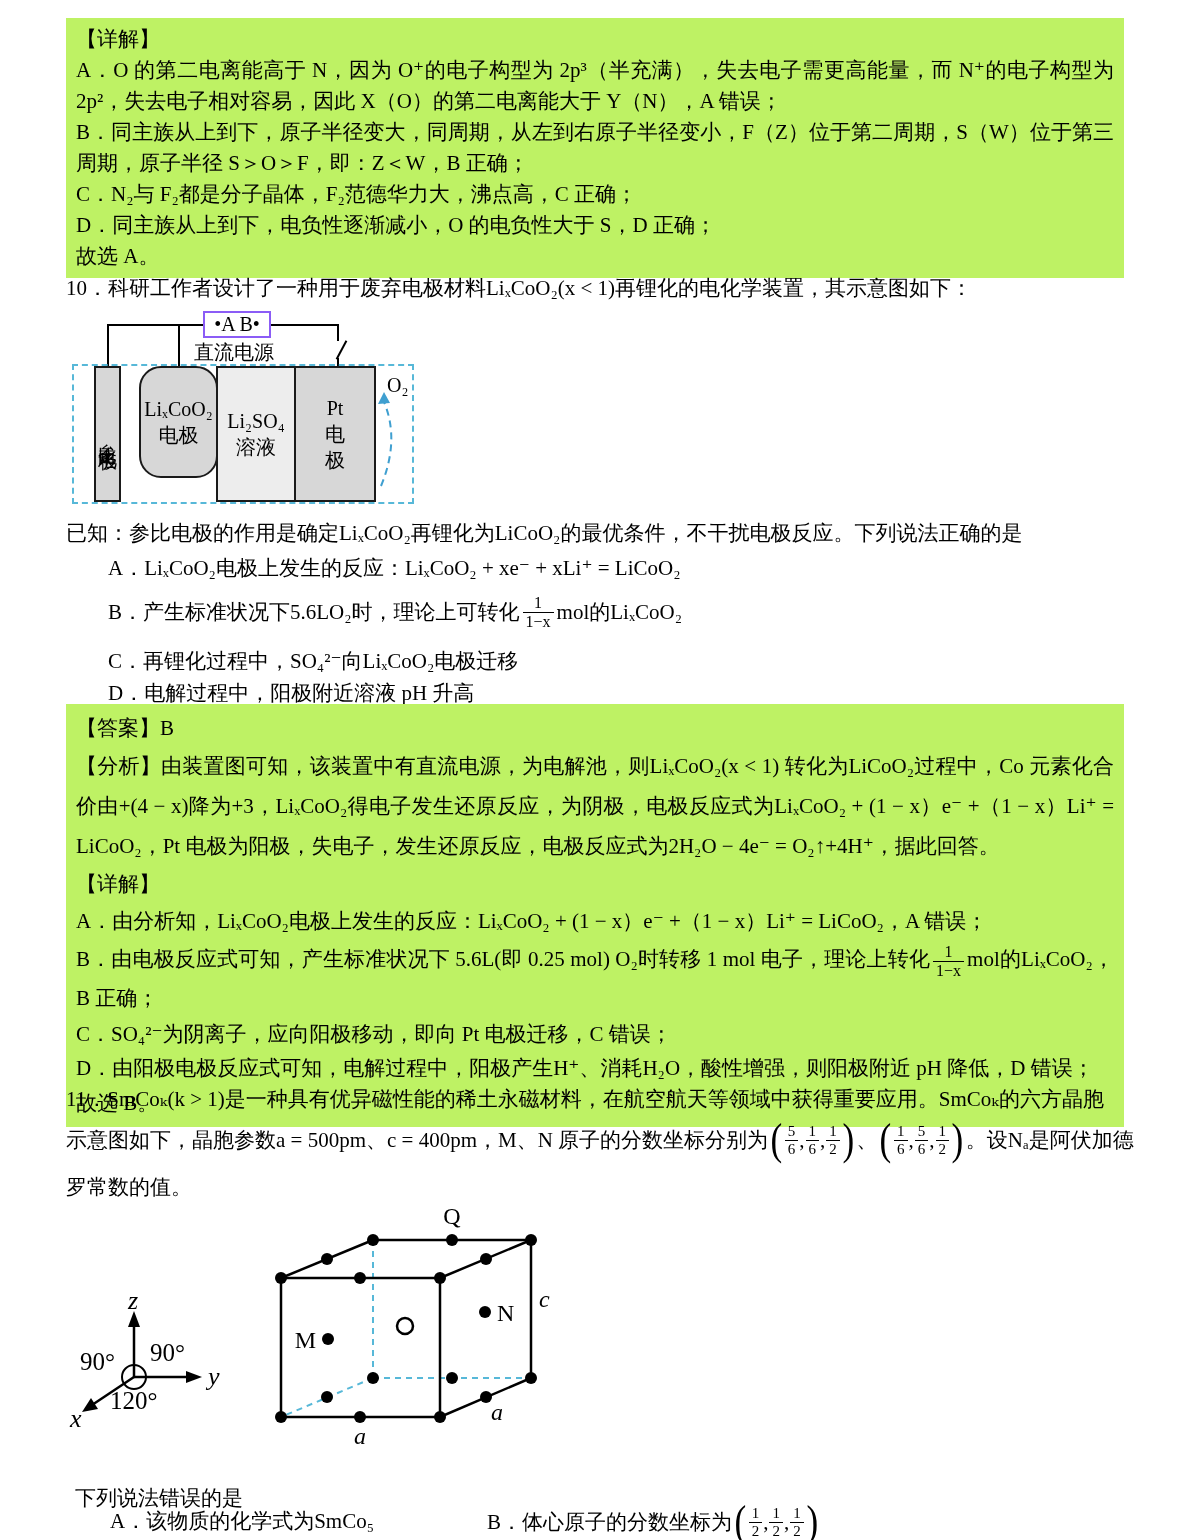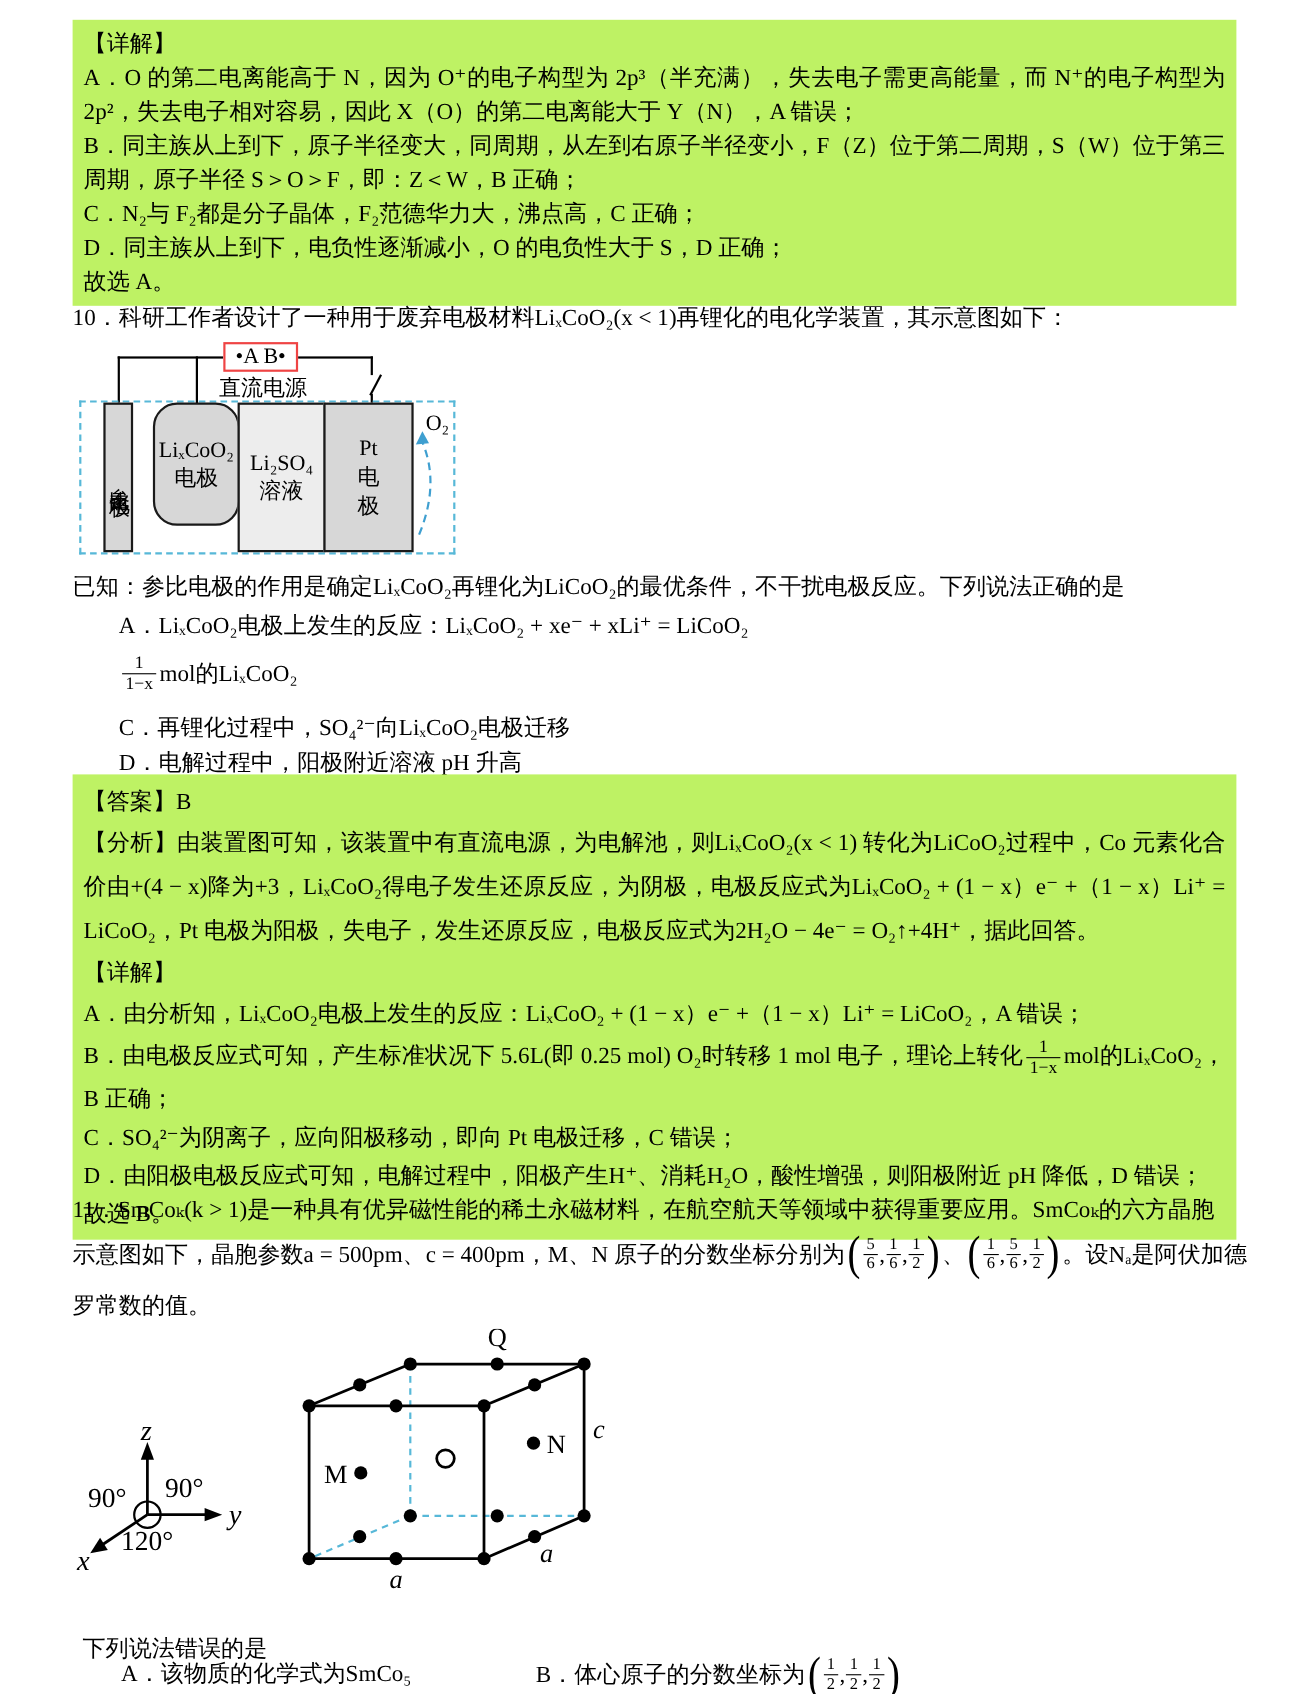--- a/index.html
+++ b/index.html
@@ -21,23 +21,23 @@
   .frac .den{display:block;padding:0 3px;}
   
   .coord{display:inline-flex;align-items:center;margin:0 1px;vertical-align:middle;}
   .coord .frac{font-size:15px;margin:0 1px;}
   .bp{font-size:44px;line-height:0.9;display:inline-block;transform:scaleX(.8);font-weight:400;}
   .flexline{display:flex;align-items:center;}
   
   #q10-diagram{width:430px;height:205px;}
   .wire{position:absolute;background:#000;}
   .powerbox{position:absolute;left:137px;top:5px;width:68px;height:27px;
-    border:2px solid #ef4444;box-sizing:border-box;display:flex;align-items:center;
+    border:2px solid #8b5cf6;box-sizing:border-box;display:flex;align-items:center;
     justify-content:center;font-size:20px;background:#fff;}
-  .powerlabel{position:absolute;left:128px;top:33px;width:90px;text-align:center;font-size:20px;}
+  .powerlabel{position:absolute;left:128px;top:33px;width:90px;text-align:left;font-size:20px;}
   .cellbox{position:absolute;left:6px;top:58px;width:342px;height:140px;
     border:2px dashed #57b8d8;box-sizing:border-box;}
   .ebox{position:absolute;box-sizing:border-box;border:2px solid #1a1a1a;
     display:flex;flex-direction:column;align-items:center;justify-content:center;
     font-size:20px;line-height:26px;text-align:center;}
   .fill-el{background:#d7d7d7;}
   .fill-sol{background:#ededed;}
   .vtext{writing-mode:vertical-rl;text-orientation:upright;letter-spacing:3px;font-size:19px;}
   .switch{position:absolute;left:265px;top:43px;width:21px;height:2px;background:#000;
     transform:rotate(-62deg);}
@@ -98,20 +98,21 @@
     <path d="M 21 104 Q 40 58 24 20" fill="none" stroke="#3f9fd0" stroke-width="2" stroke-dasharray="7 5"></path>
     <polygon points="24,10 18,22 30,21" fill="#3f9fd0"></polygon>
   </svg>
   <div class="o2label">O₂</div>
 </div>
 
 <div class="abs stemline" style="left:66px;top:518px;width:1060px;">已知：参比电极的作用是确定LiₓCoO₂再锂化为LiCoO₂的最优条件，不干扰电极反应。下列说法正确的是</div>
 
 <div class="abs opt" style="left:108px;top:553px;">A．LiₓCoO₂电极上发生的反应：LiₓCoO₂ + xe⁻ + xLi⁺ = LiCoO₂</div>
 <div class="abs opt flexline" style="left:108px;top:586px;height:52px;">
+  <span>B．产生标准状况下5.6LO₂时，理论上可转化</span>
   <span class="frac">
     <span class="num">1</span>
     <span class="den">1−x</span>
   </span>
   <span>mol的LiₓCoO₂</span>
 </div>
 <div class="abs opt" style="left:108px;top:646px;">C．再锂化过程中，SO₄²⁻向LiₓCoO₂电极迁移</div>
 <div class="abs opt" style="left:108px;top:678px;">D．电解过程中，阳极附近溶液 pH 升高</div>
 
 <section class="abs gray" id="block2" style="left:66px;top:704px;width:1058px;min-height:370px;">

